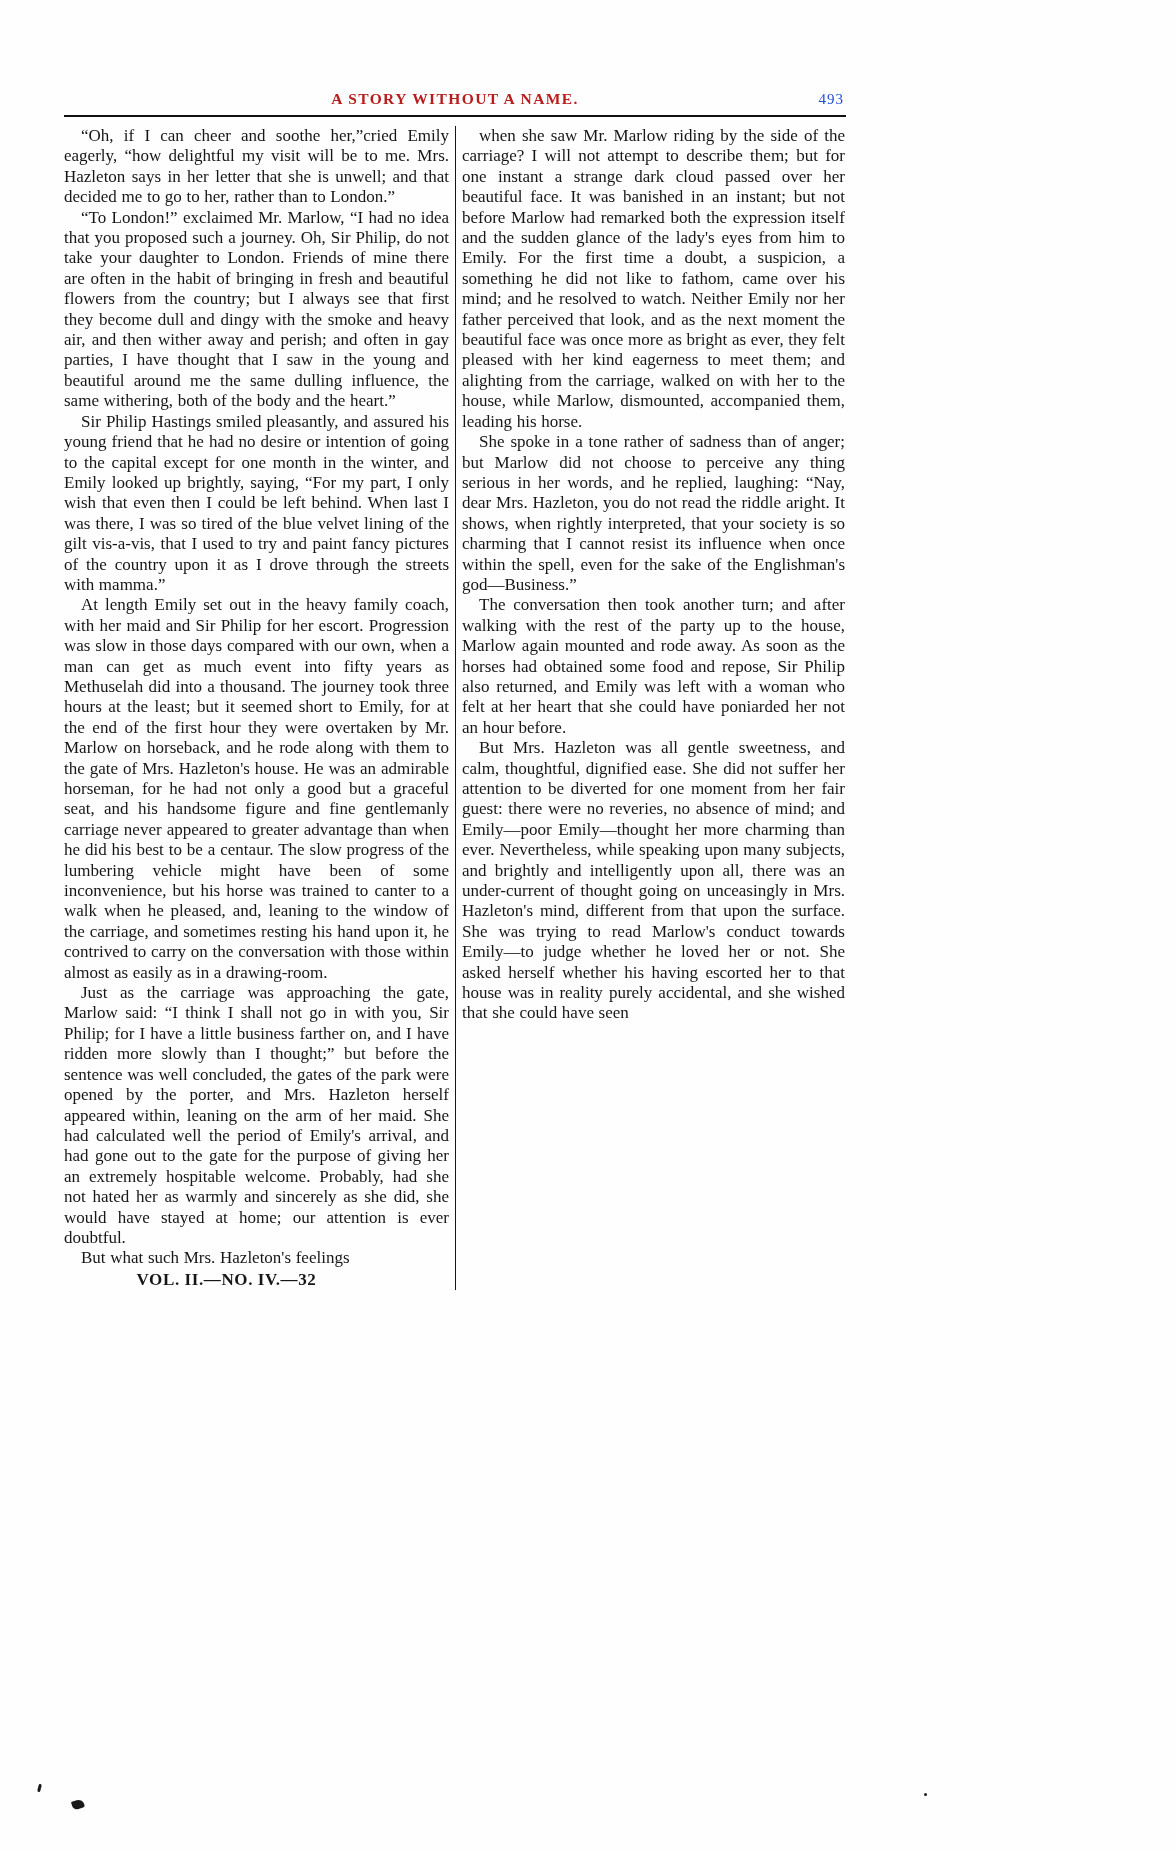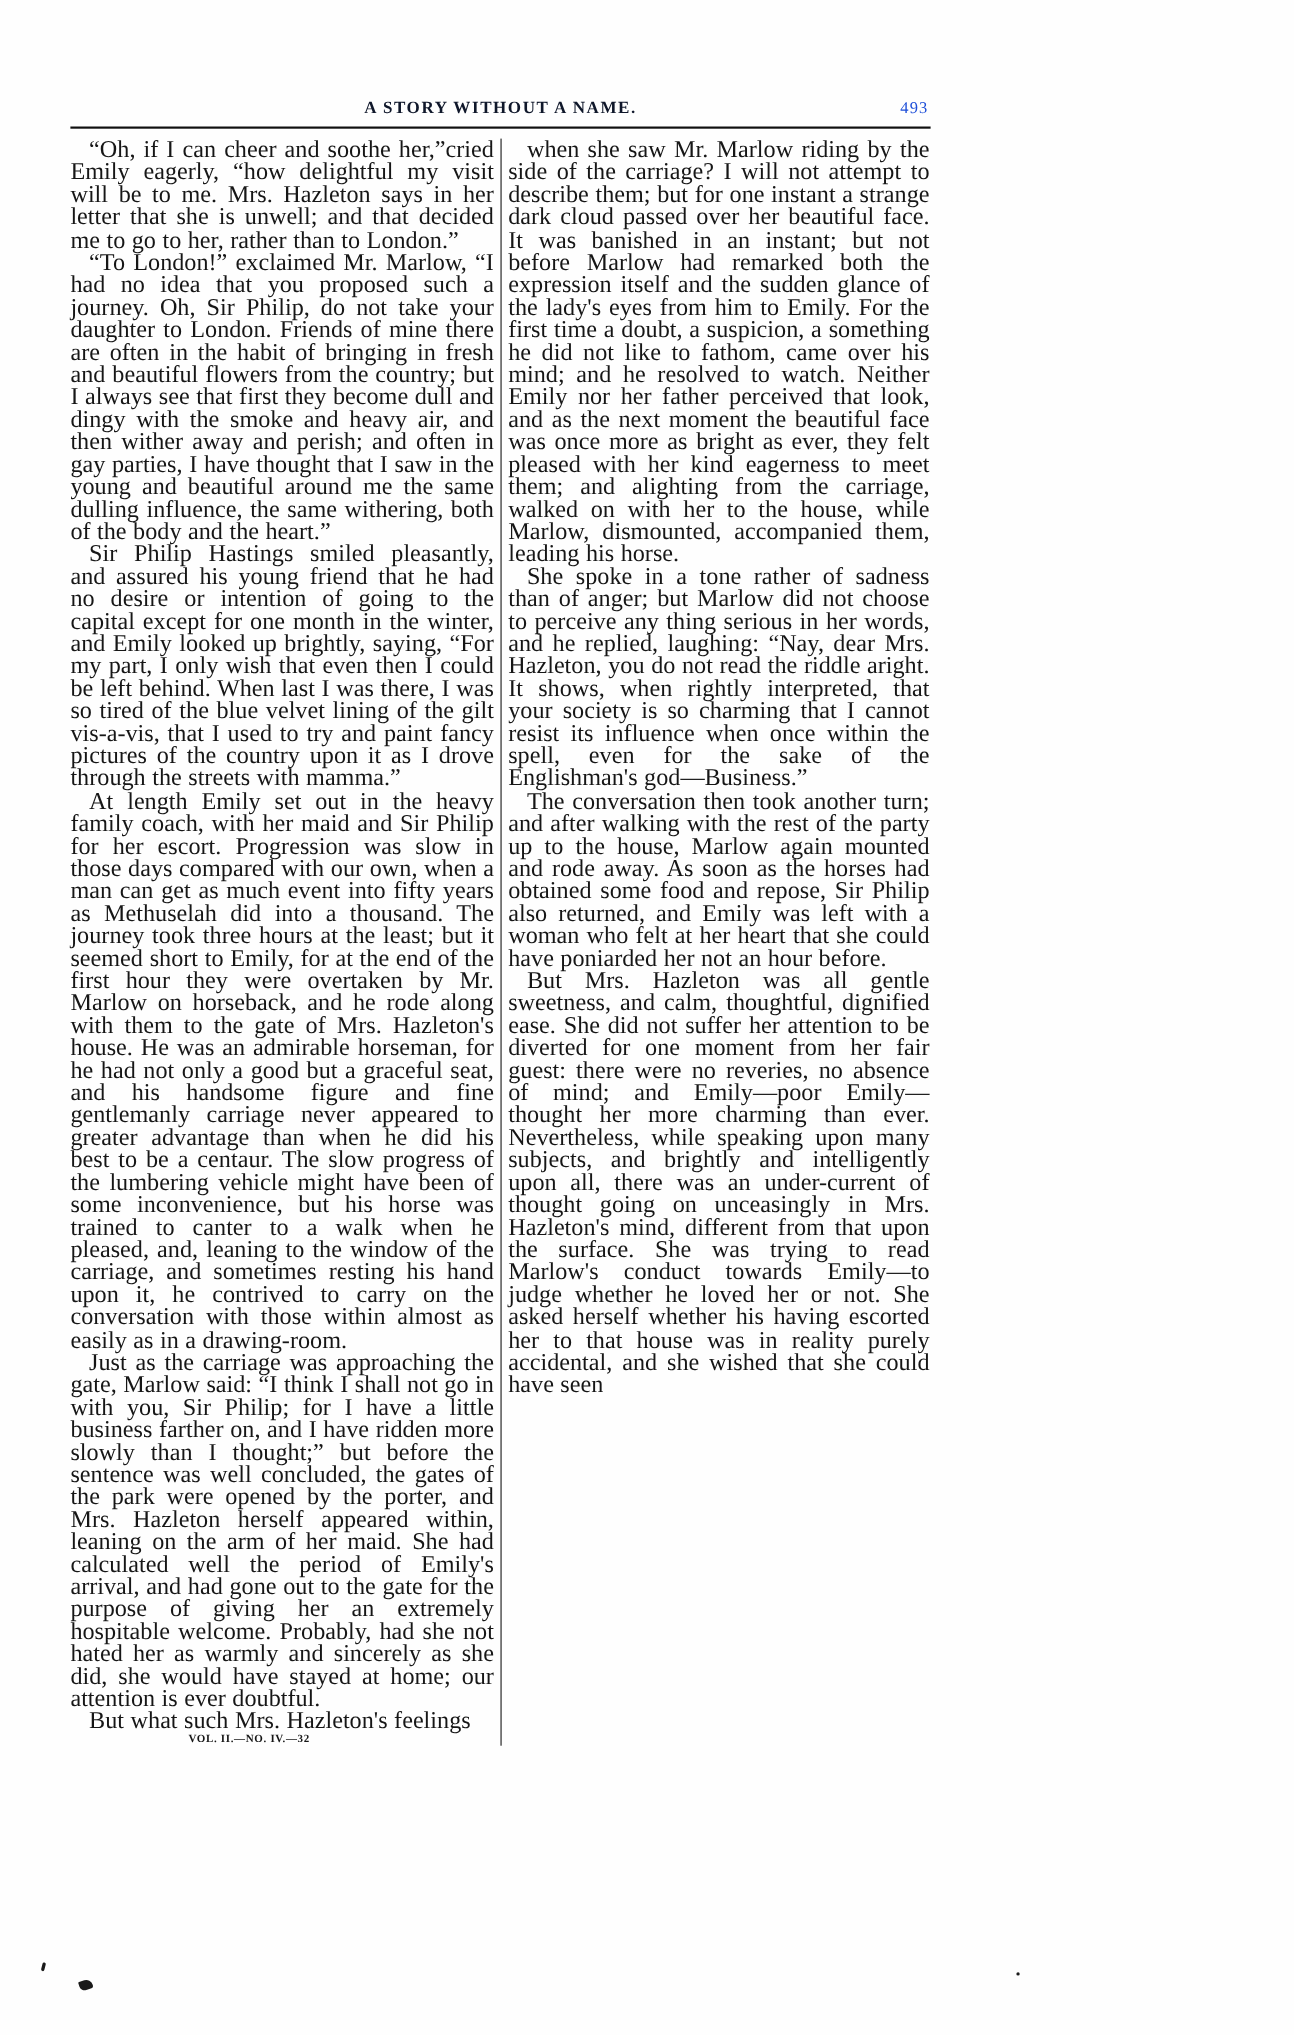--- a/index.html
+++ b/index.html
@@ -28,21 +28,21 @@
   }
   .pagehead .title {
     position: absolute;
     left: 0;
     right: 0;
     top: 0;
     text-align: center;
     font-size: 15.5px;
     font-weight: bold;
     letter-spacing: 1.4px;
-    color: #0f172a;
+    color: #b91c1c;
   }
   .pagehead .pagenum {
     position: absolute;
     right: 2px;
     top: 1px;
     font-size: 15px;
     letter-spacing: 1px;
     color: #1d4ed8;
   }
   .head-rule {
@@ -63,32 +63,32 @@
   .divider {
     width: 1px;
     background: #161616;
     margin-left: 6px;
     margin-right: 6px;
   }
   .col p {
     margin: 0;
     text-indent: 17px;
     text-align: justify;
-    font-size: 22px;
+    font-size: 17px;
     line-height: 20.4px;
     hyphens: auto;
     -webkit-hyphens: auto;
     word-spacing: 0.4px;
   }
   .vol-line {
     margin-top: 1px;
     padding-right: 60px;
     text-align: center;
     font-weight: bold;
-    font-size: 10px;
+    font-size: 17px;
     letter-spacing: 0.6px;
   }
   
   .artifact {
     position: absolute;
     background: #1a1a1a;
   }
   .artifact.tick {
     left: 38px;
     top: 1784px;

